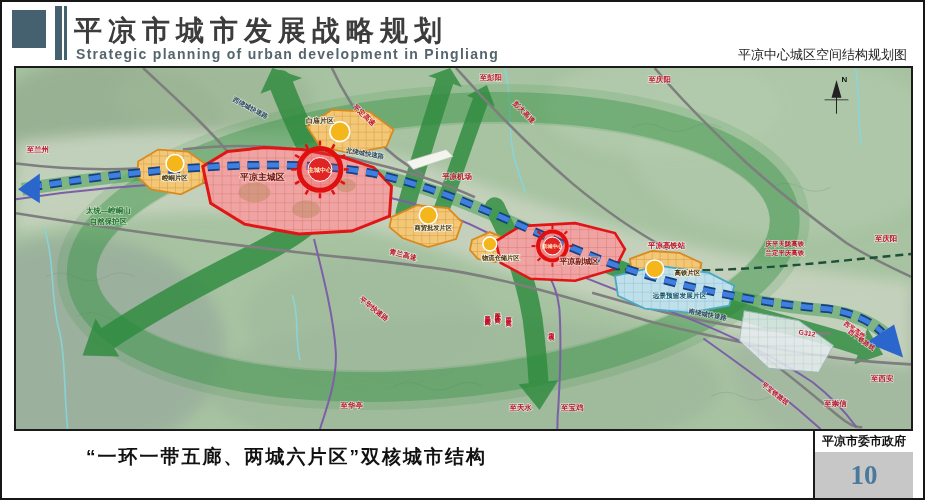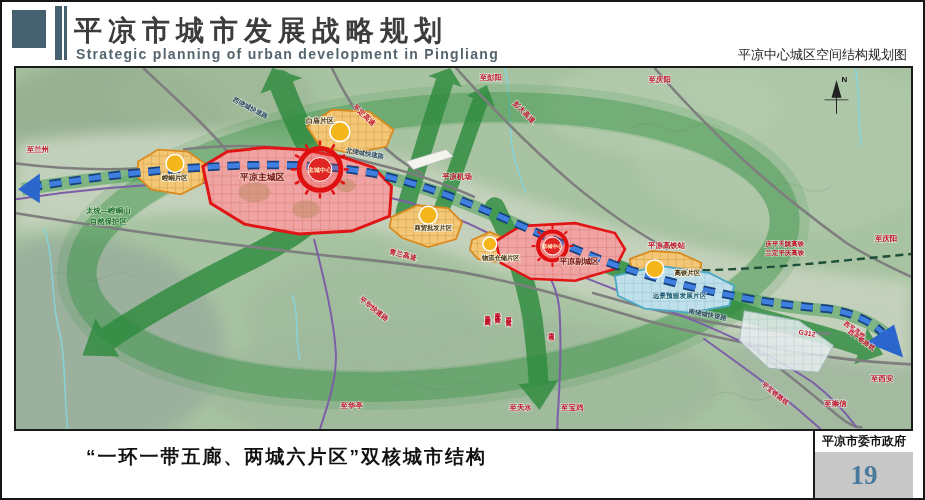--- a/index.html
+++ b/index.html
@@ -260,16 +260,16 @@
     <text class="rl" x="825" y="340" font-size="7.5">至崇信</text>
     <text class="rl" x="338" y="342" font-size="7.5">至华亭</text>
     <text class="rl" x="508" y="344" font-size="7.5">至天水</text>
     <text class="rl" x="560" y="344" font-size="7.5">至宝鸡</text>
   </svg>
   </div>
 
   <div class="ft-caption">“一环一带五廊、两城六片区”双核城市结构</div>
   <div class="ft-box">
     <div class="ft-agency">平凉市委市政府</div>
-    <div class="ft-num">19</div>
+    <div class="ft-num">10</div>
   </div>
 
 </div>
 
 </body></html>

